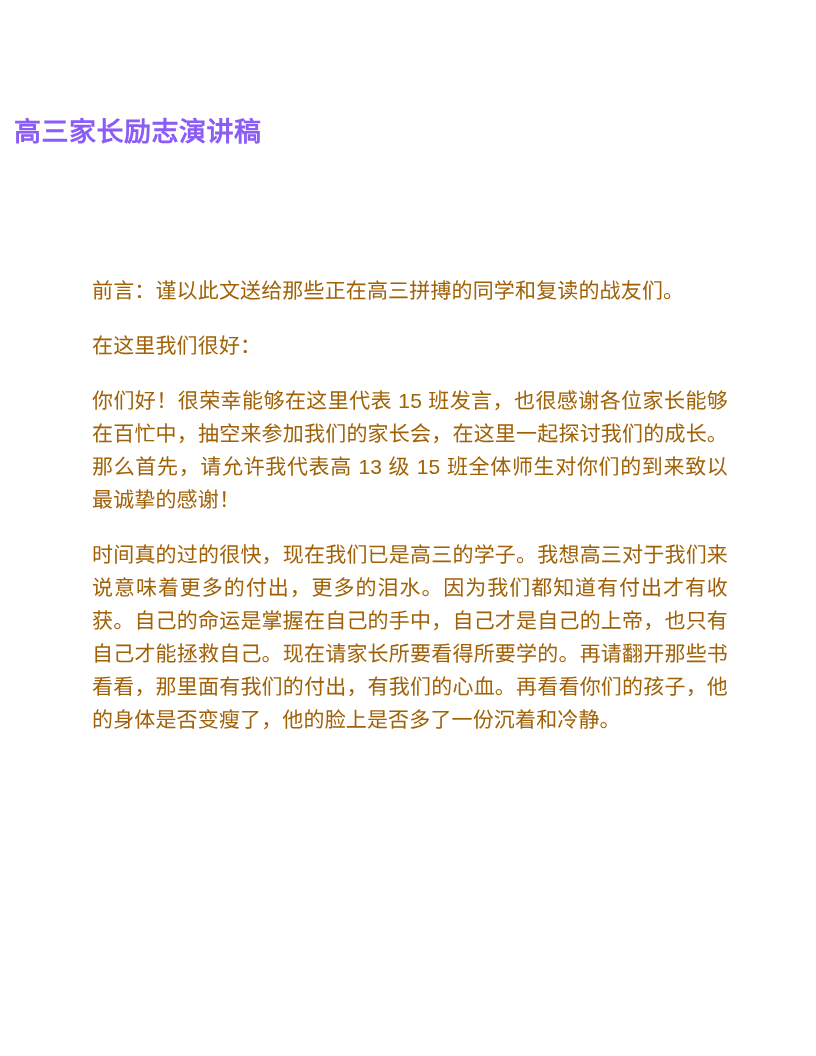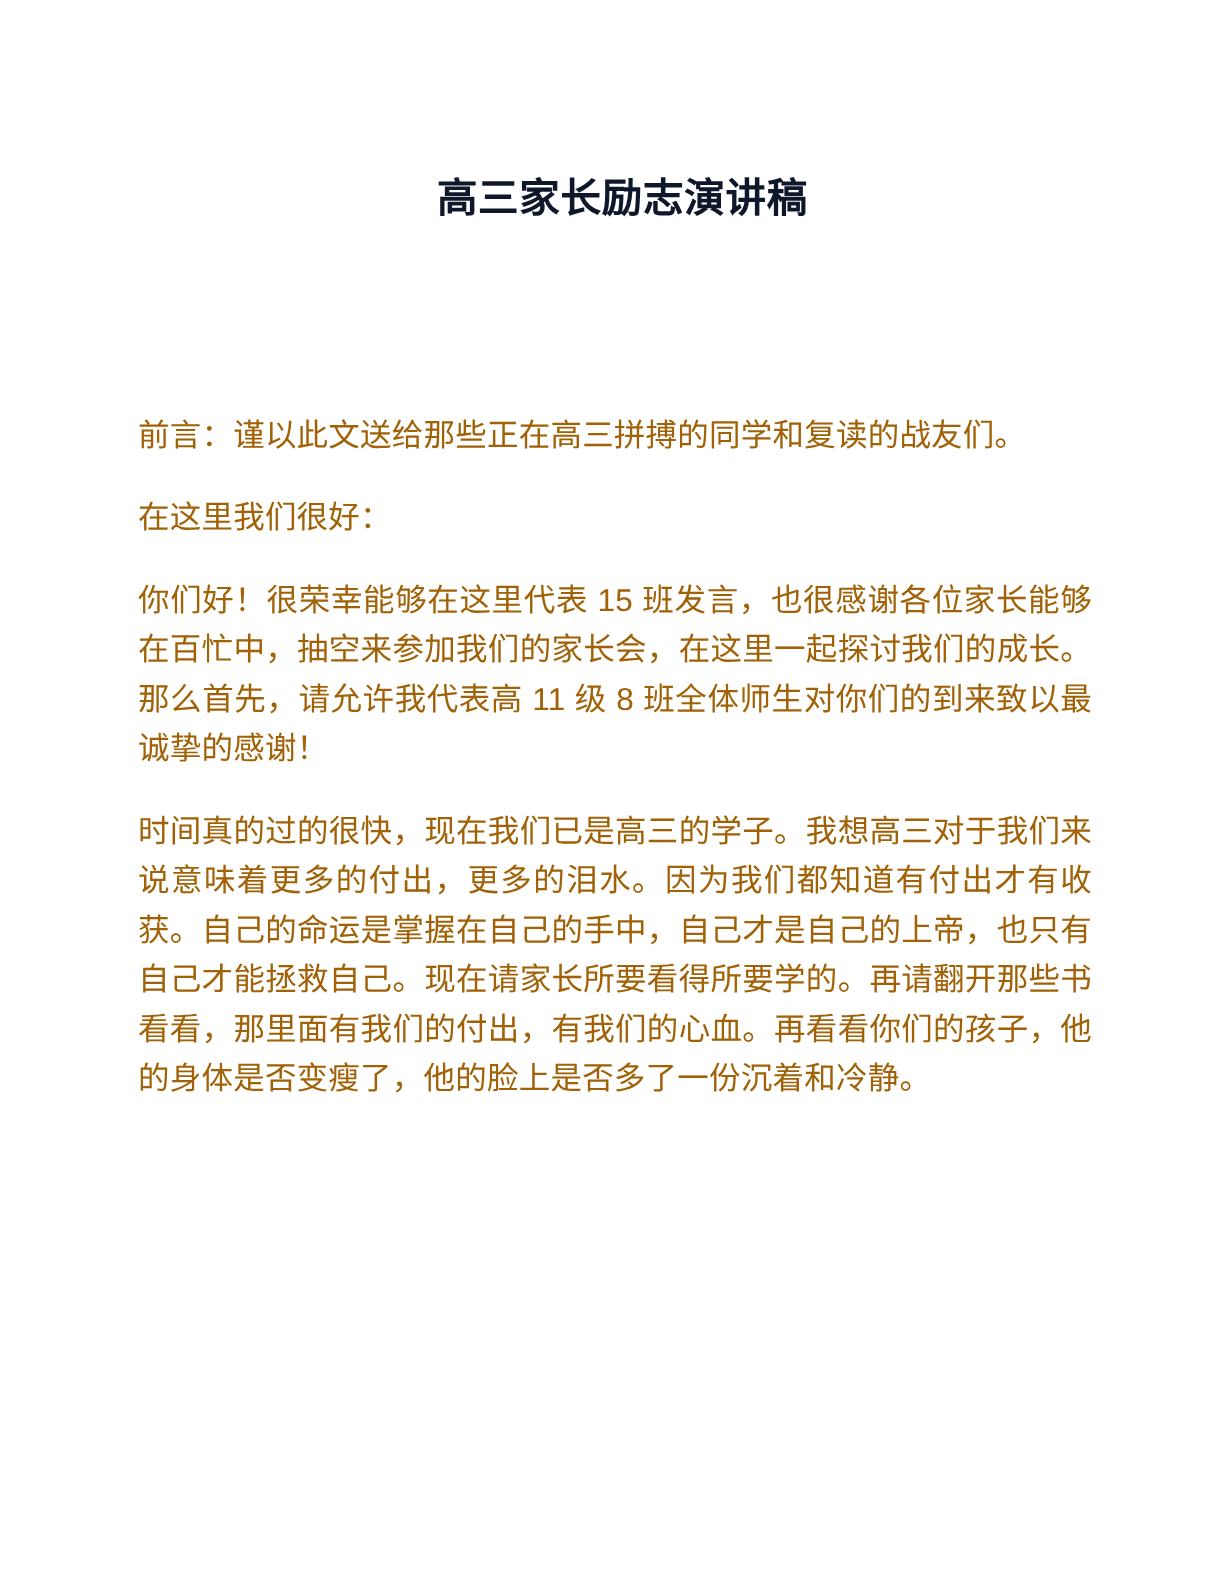--- a/index.html
+++ b/index.html
@@ -23,26 +23,26 @@
     background: #ffffff;
     overflow: hidden;
     box-sizing: border-box;
   }
 
   .doc-title {
     position: absolute;
     left: 14px;
     right: 0;
     top: 112px;
-    text-align: center;
+    text-align: left;
     font-size: 27px;
     line-height: 40px;
     font-weight: 700;
     letter-spacing: 0.5px;
-    color: #0f172a;
+    color: #8b5cf6;
     margin: 0;
   }
 
   .body-block {
     position: absolute;
     left: 92px;
     top: 274px;
     width: 636px;
   }
 
@@ -67,20 +67,20 @@
 <div class="page">
 
   <h1 class="doc-title">高三家长励志演讲稿</h1>
 
   <div class="body-block">
 
     <p class="para">前言：谨以此文送给那些正在高三拼搏的同学和复读的战友们。</p>
 
     <p class="para">在这里我们很好：</p>
 
-    <p class="para">你们好！很荣幸能够在这里代表 15 班发言，也很感谢各位家长能够在百忙中，抽空来参加我们的家长会，在这里一起探讨我们的成长。那么首先，请允许我代表高 11 级 8 班全体师生对你们的到来致以最诚挚的感谢！</p>
+    <p class="para">你们好！很荣幸能够在这里代表 15 班发言，也很感谢各位家长能够在百忙中，抽空来参加我们的家长会，在这里一起探讨我们的成长。那么首先，请允许我代表高 13 级 15 班全体师生对你们的到来致以最诚挚的感谢！</p>
 
 
     <p class="para">时间真的过的很快，现在我们已是高三的学子。我想高三对于我们来说意味着更多的付出，更多的泪水。因为我们都知道有付出才有收获。自己的命运是掌握在自己的手中，自己才是自己的上帝，也只有自己才能拯救自己。现在请家长所要看得所要学的。再请翻开那些书看看，那里面有我们的付出，有我们的心血。再看看你们的孩子，他的身体是否变瘦了，他的脸上是否多了一份沉着和冷静。</p>
 
   </div>
 
 </div>
 
 </body></html>

